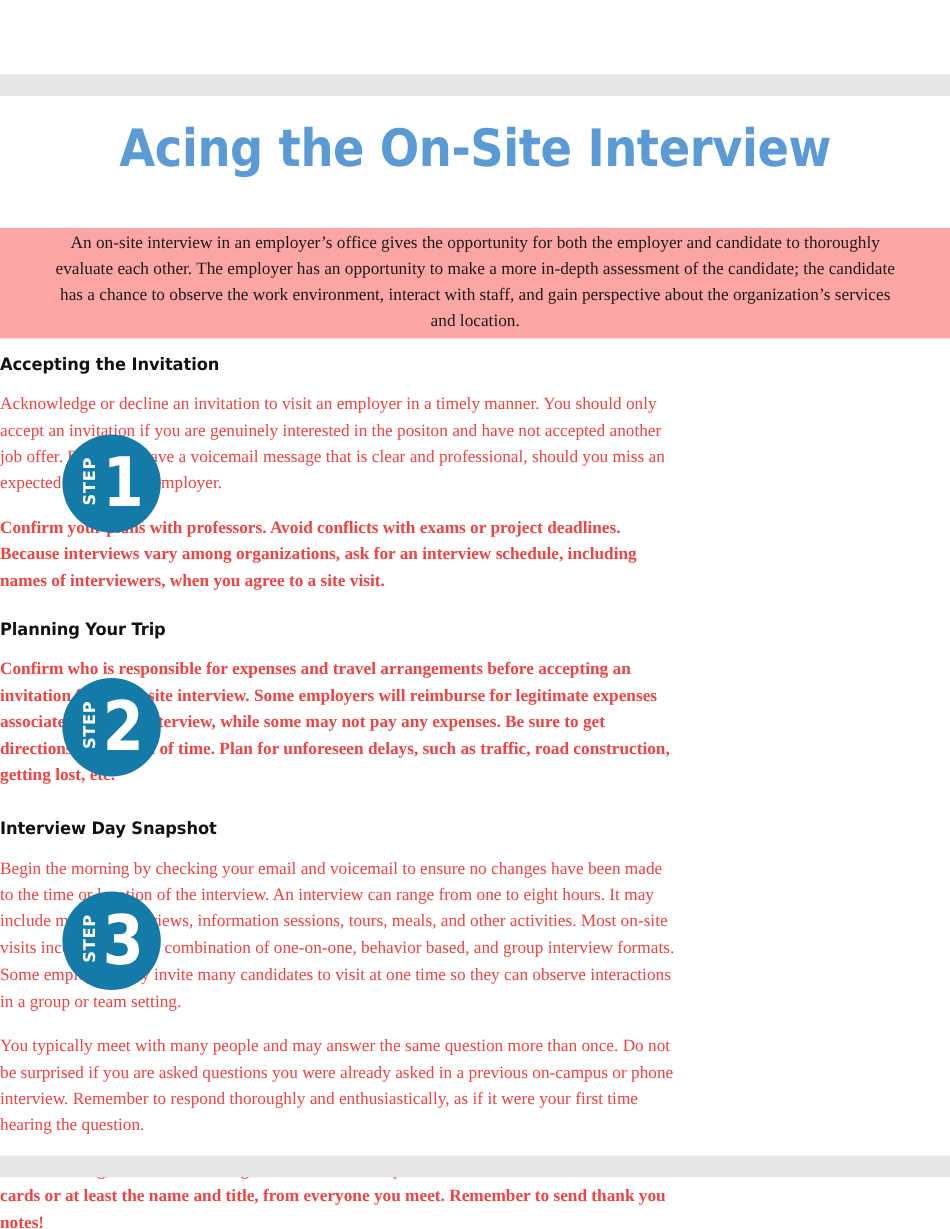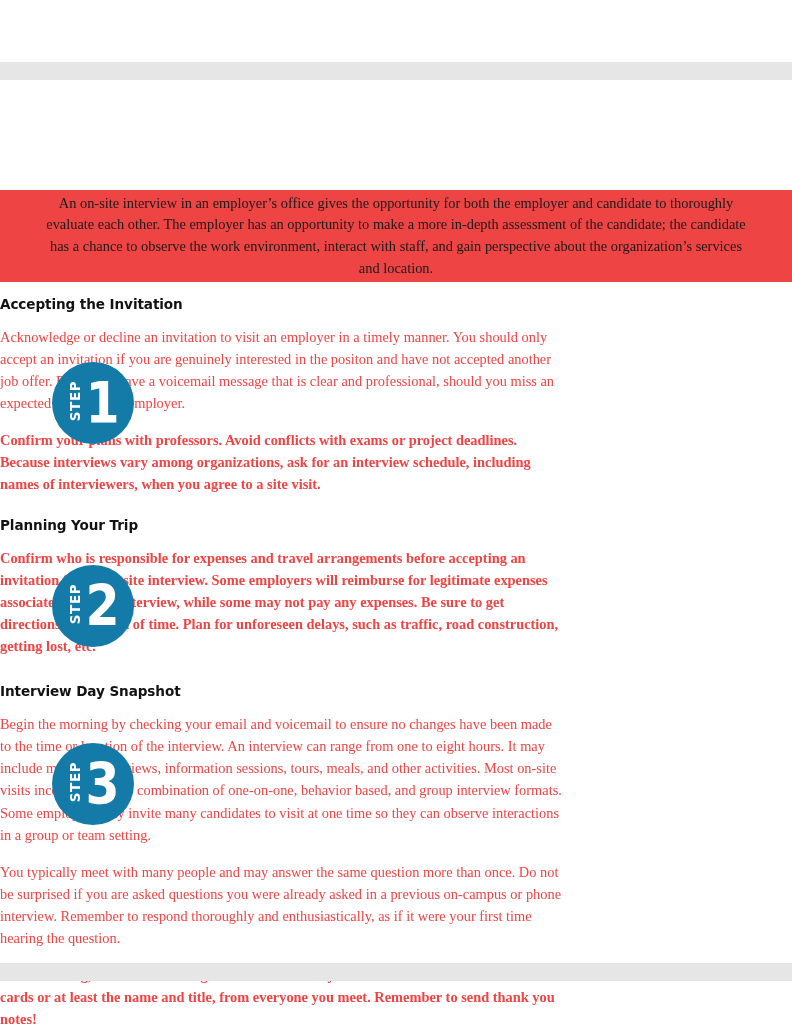--- a/index.html
+++ b/index.html
@@ -52,21 +52,21 @@
     transform-origin: center center;
   }
 
   
   .intro-panel {
     position: absolute;
     left: 0;
     top: 190px;
     width: 792px;
     height: 92px;
-    background: #ef4444;
+    background: #fca5a5;
     box-sizing: border-box;
     display: flex;
     align-items: center;
     justify-content: center;
   }
   .intro-text {
     width: 706px;
     margin: 0;
     text-align: center;
     font-size: 14.4px;
@@ -160,20 +160,23 @@
   }
   .step-para:last-child { margin-bottom: 0; font-weight: bold; }
 </style>
 </head>
 <body>
 
 <div class="page">
 
   <div class="band band-top"></div>
 
+  <div class="title-zone">
+    <h1 class="doc-title">Acing the On-Site Interview</h1>
+  </div>
 
   <div class="intro-panel">
     <p class="intro-text">An on-site interview in an employer’s office gives the opportunity for both the employer and candidate to thoroughly evaluate each other. The employer has an opportunity to make a more in-depth assessment of the candidate; the candidate has a chance to observe the work environment, interact with staff, and gain perspective about the organization’s services and location.</p>
   </div>
 
   <div class="steps">
 
     <section class="step step-1">
       <div class="badge badge-1">
         <span class="badge-word">STEP</span>

